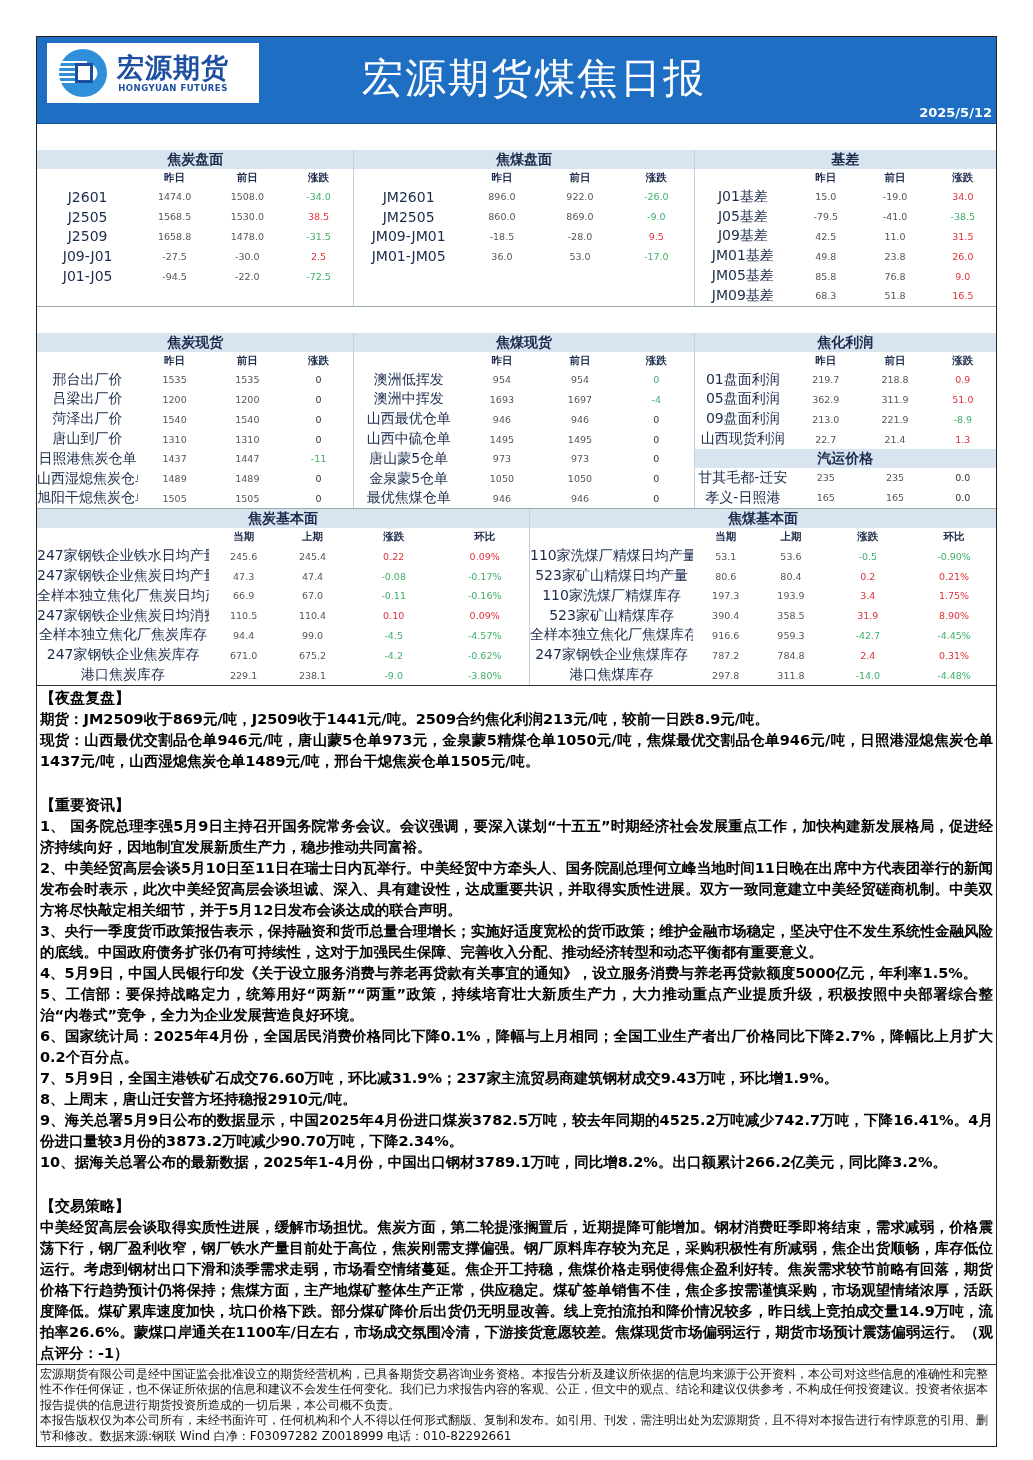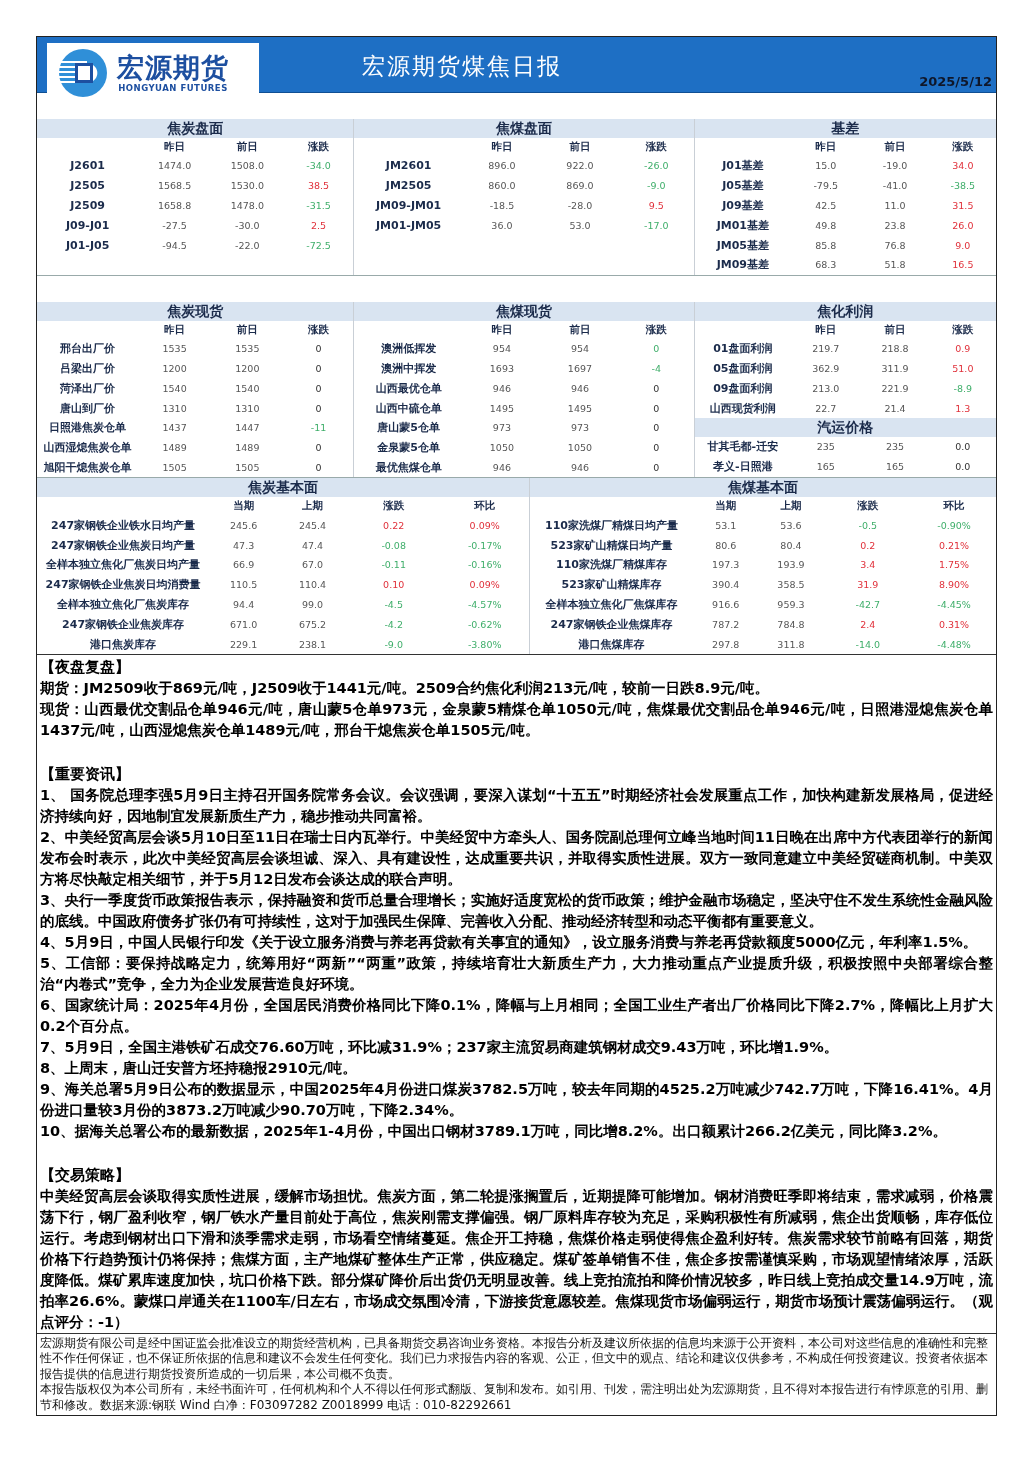--- a/index.html
+++ b/index.html
@@ -1,38 +1,38 @@
 <!DOCTYPE html>
 <html><head>
 <meta charset="utf-8">
 <style>
   * { box-sizing: border-box; margin: 0; padding: 0; }
   body { width: 1033px; height: 1460px; background: #ffffff; font-family: "DejaVu Sans", sans-serif; color: #000; position: relative; }
   .page { position: absolute; left: 36px; top: 36px; width: 961px; border: 1.5px solid #222; }
-  .header { height: 56px; background: #1e6fc4; position: relative; border-bottom: 1px solid #0f4f93; }
+  .header { height: 87px; background: #1e6fc4; position: relative; border-bottom: 1px solid #0f4f93; }
   .logo { position: absolute; left: 10px; top: 6px; width: 212px; height: 60px; background: #fff; display: flex; align-items: center; padding-left: 8px; }
   .logo-mark { width: 56px; height: 52px; position: relative; }
   .logo-mark .ring { position: absolute; left: 4px; top: 2px; width: 48px; height: 48px; border-radius: 50%; background: radial-gradient(circle at 60% 50%, #fff 0 9px, #2f8fd8 10px 100%); }
   .logo-mark .bars { position: absolute; left: 2px; top: 14px; width: 30px; height: 24px; background: repeating-linear-gradient(to bottom, #fff 0 2px, transparent 2px 5px); }
   .logo-mark .sq { position: absolute; left: 20px; top: 16px; width: 18px; height: 20px; border: 3px solid #1d4fa0; background: #fff; }
   .logo-text { margin-left: 6px; display: flex; flex-direction: column; align-items: center; }
   .logo-cn { font-size: 27px; font-weight: bold; color: #1d4fa0; letter-spacing: 1px; line-height: 30px; }
   .logo-en { font-size: 8.5px; font-weight: bold; color: #1d4fa0; letter-spacing: 0.5px; }
-  .title { position: absolute; left: 325px; top: 14px; font-size: 23px; color: #fff; letter-spacing: 2px; }
-  .date { position: absolute; right: 4px; bottom: 3px; font-size: 13px; color: #0f172a; font-weight: bold; }
+  .title { position: absolute; left: 325px; top: 14px; font-size: 41px; color: #fff; letter-spacing: 2px; }
+  .date { position: absolute; right: 4px; bottom: 3px; font-size: 13px; color: #ffffff; font-weight: bold; }
 
   .tables-grid { position: relative; font-size: 10px; }
   .row3 { display: flex; border-bottom: 1px solid #9aa; margin-top: 26px; }
   .panel { border-right: 1px solid #c9cfd6; }
   .panel:last-child { border-right: none; }
   .p1 { width: 318px; } .p2 { width: 341px; } .p3 { width: 302px; }
   .ptitle { background: #d9e4f1; text-align: center; font-size: 14px; font-weight: bold; color: #1b2b4b; height: 19px; line-height: 19px; }
   .tbl { width: 100%; border-collapse: collapse; table-layout: fixed; }
   .tbl td { height: 19.8px; text-align: center; color: #555; font-size: 9.5px; white-space: nowrap; overflow: hidden; }
-  .tbl td.lbl { color: #1b2b4b; font-weight: bold; font-size: 11px; }
+  .tbl td.lbl { color: #1b2b4b; font-weight: normal; font-size: 14px; }
   .tbl tr.hd td { color: #1b2b4b; font-weight: bold; font-size: 10.5px; height: 18px; }
   .up { color: #e0303a !important; }
   .dn { color: #3fae6a !important; }
   .flat { color: #333 !important; }
   .row-sec { display: flex; border-bottom: 1.5px solid #333; }
   .s1 { width: 494px; border-right: 1px solid #c9cfd6; }
   .s2 { width: 467px; }
   .blk { padding: 2px 3px 0 3px; font-size: 14.5px; line-height: 21px; color: #000; }
   .blk .hd { font-weight: bold; font-size: 15px; }
   .blk p { text-align: justify; font-weight: bold; }

